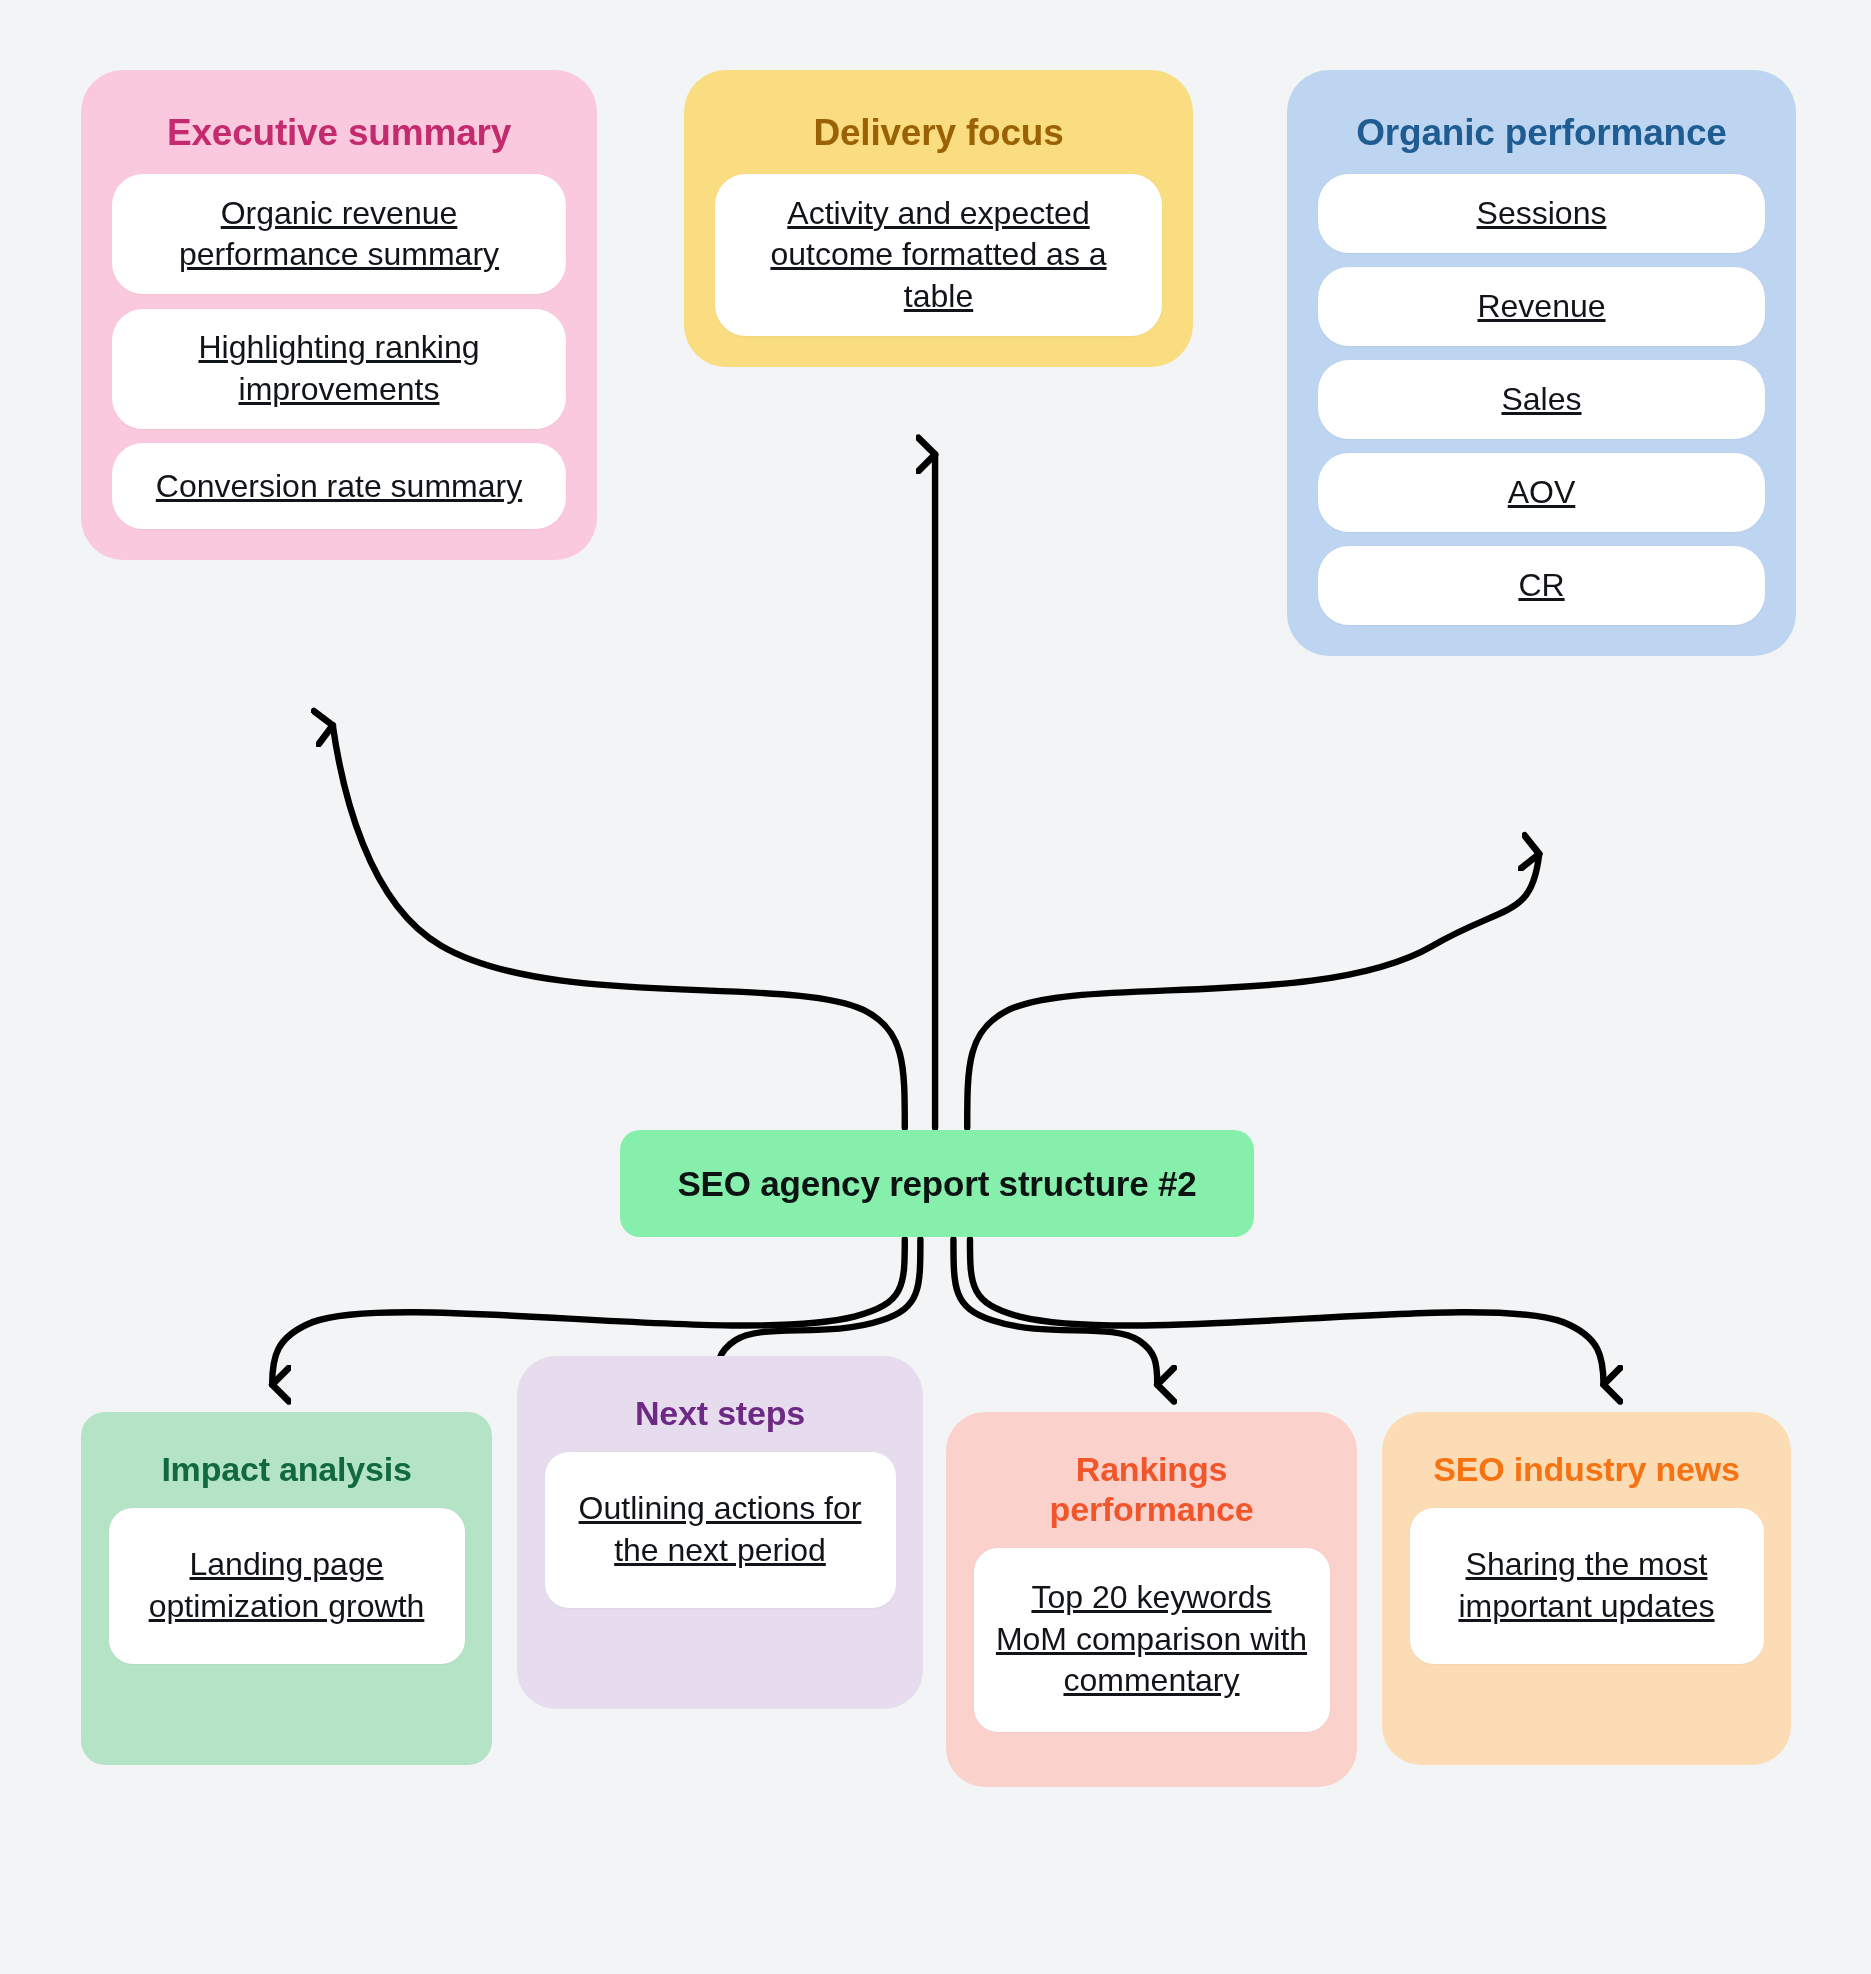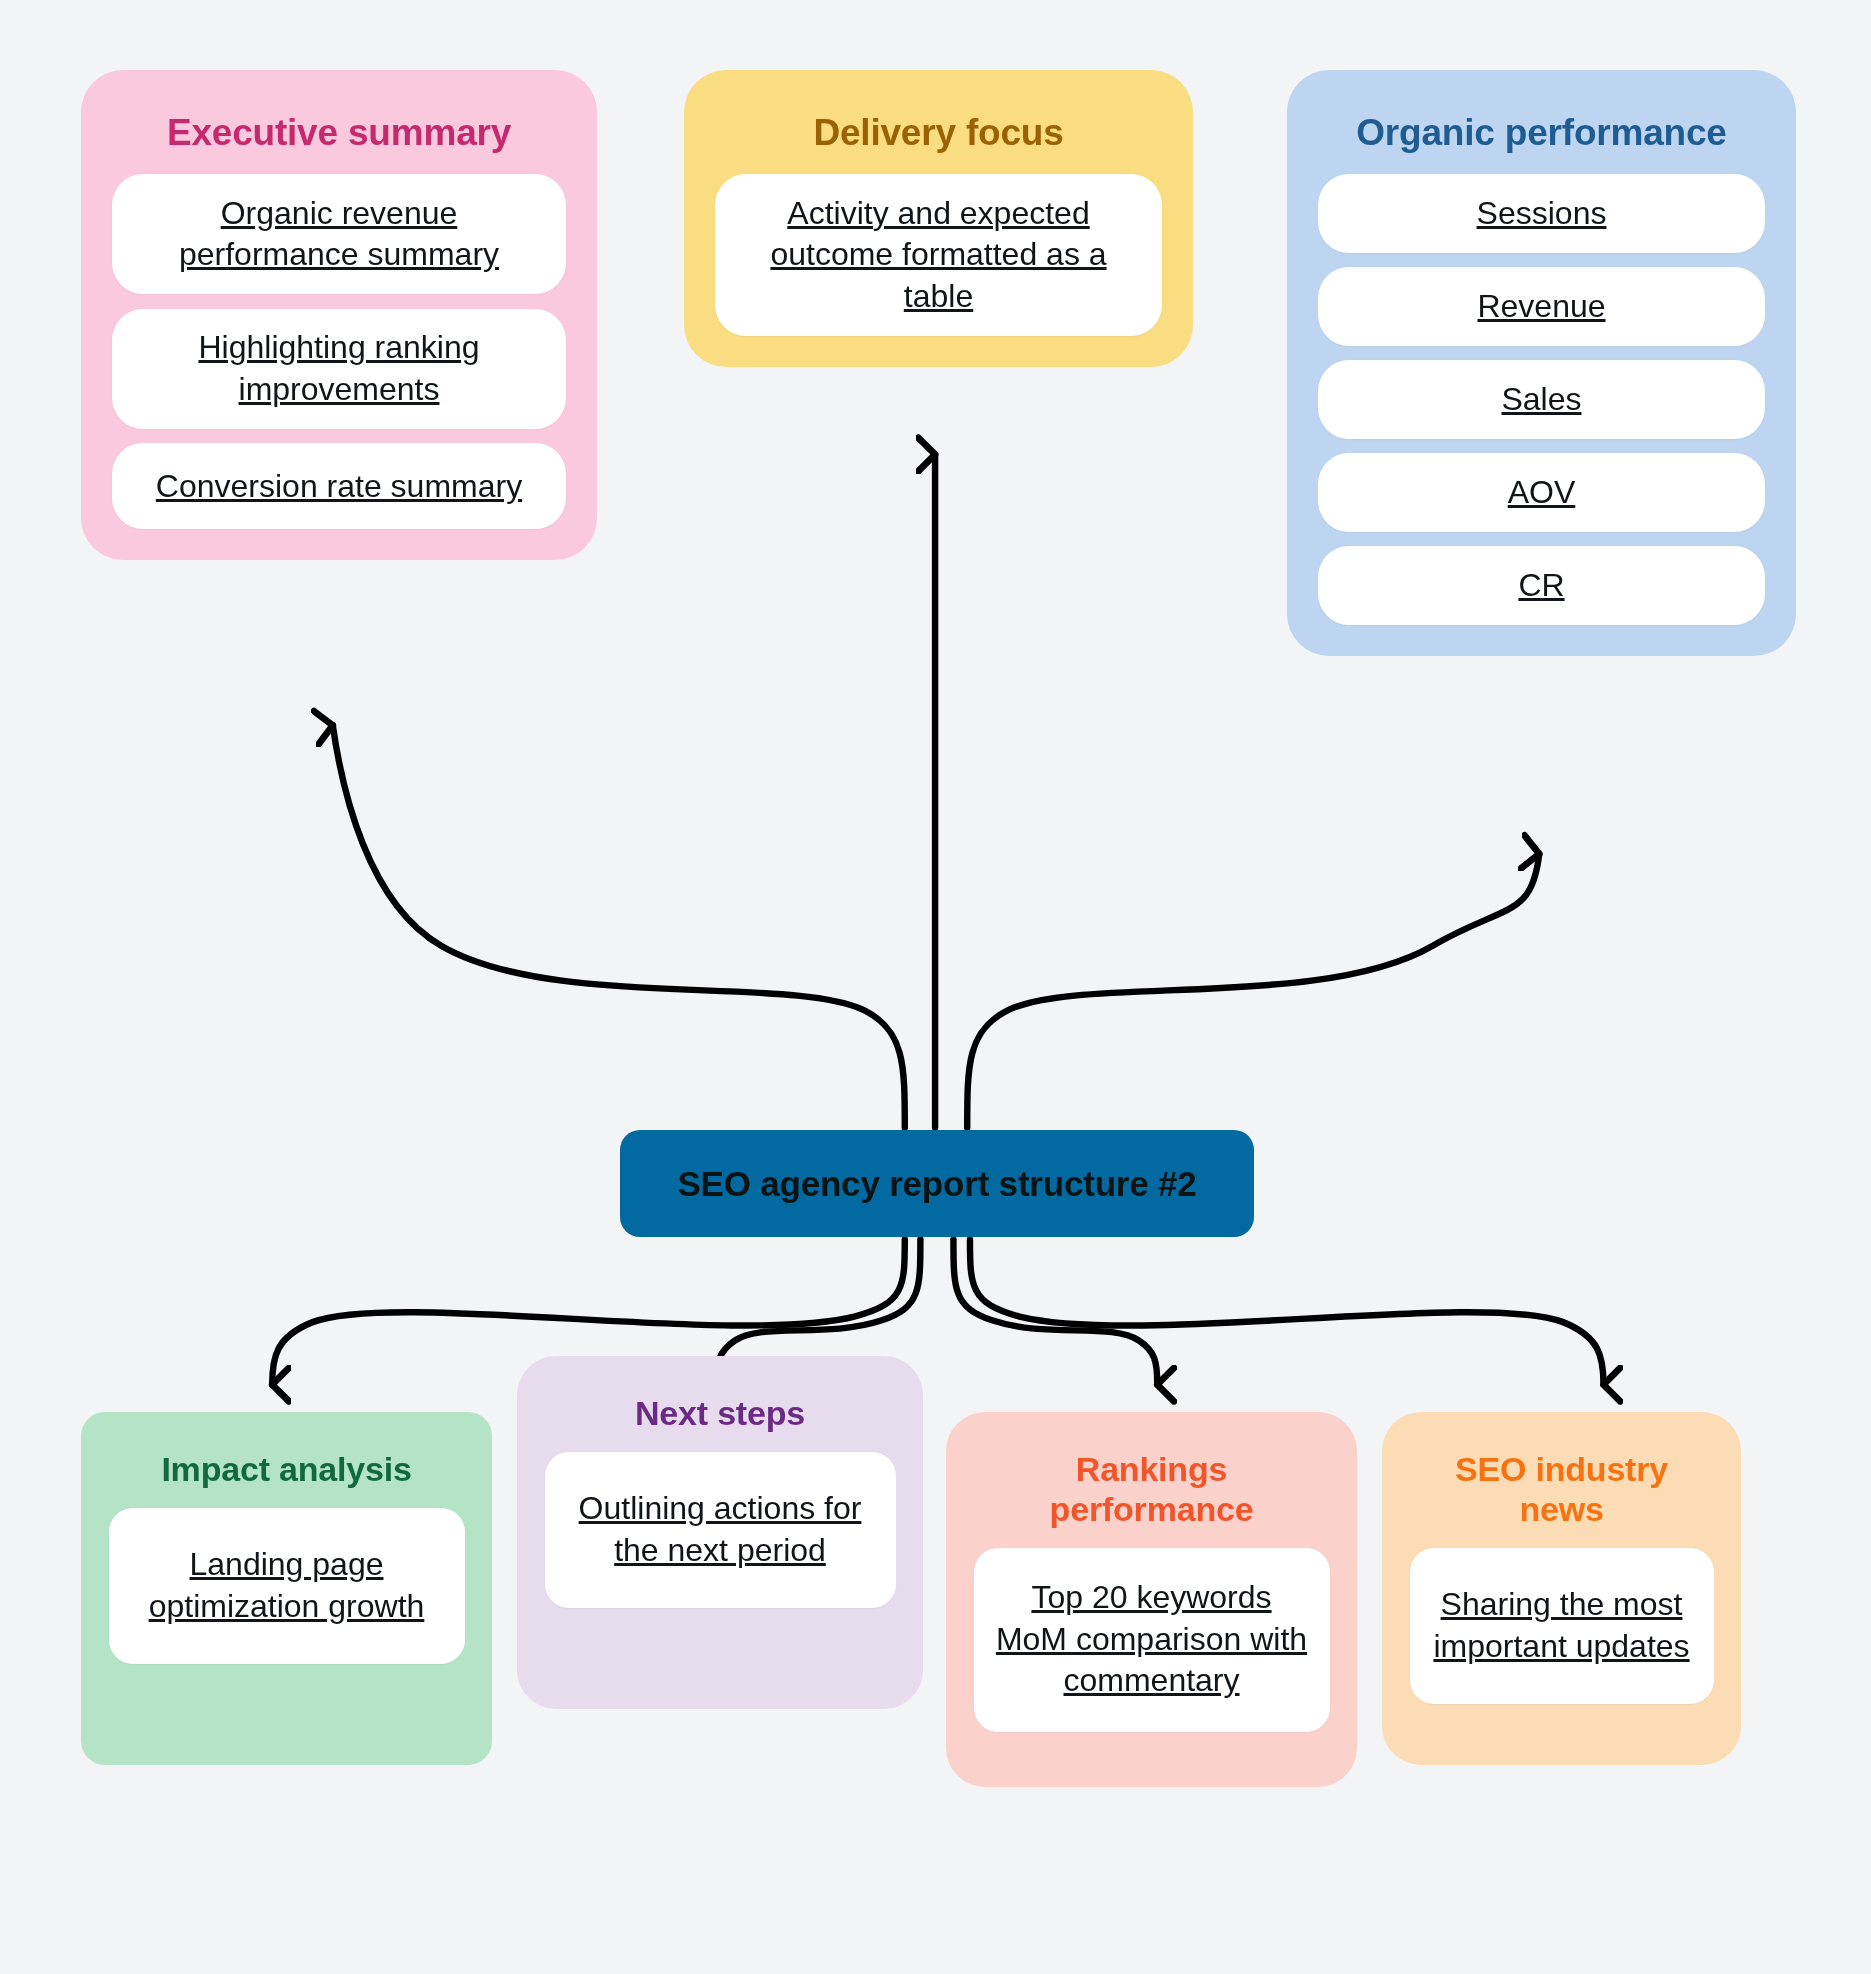--- a/index.html
+++ b/index.html
@@ -83,21 +83,21 @@
     background: #bdd5f0;
   }
   #card-organic .group-title { color: #1f5c92; }
   #card-organic .chip { min-height: 73px; }
 
   
   #center-node {
     position: absolute;
     left: 620px; top: 1130px;
     width: 634px; height: 107px;
-    background: #0369a1;
+    background: #86efac;
     border-radius: 20px;
     display: flex;
     align-items: center;
     justify-content: center;
     font-size: 35px;
     font-weight: bold;
     color: #0b1412;
     letter-spacing: -0.2px;
   }
 
@@ -130,21 +130,21 @@
   #card-next .group-title { color: #6c2a85; }
 
   #card-rankings {
     left: 946px; top: 1412px; width: 411px; min-height: 375px;
     background: #fbd1cc;
   }
   #card-rankings .group-title { color: #f0562a; }
   #card-rankings .chip { min-height: 184px; }
 
   #card-news {
-    left: 1382px; top: 1412px; width: 359px; min-height: 353px;
+    left: 1382px; top: 1412px; width: 409px; min-height: 353px;
     background: #fbdcb4;
   }
   #card-news .group-title { color: #f77312; }
 </style>
 </head>
 <body>
 
 <div id="stage">
 
   <svg class="connectors" viewBox="0 0 2038 2150">

